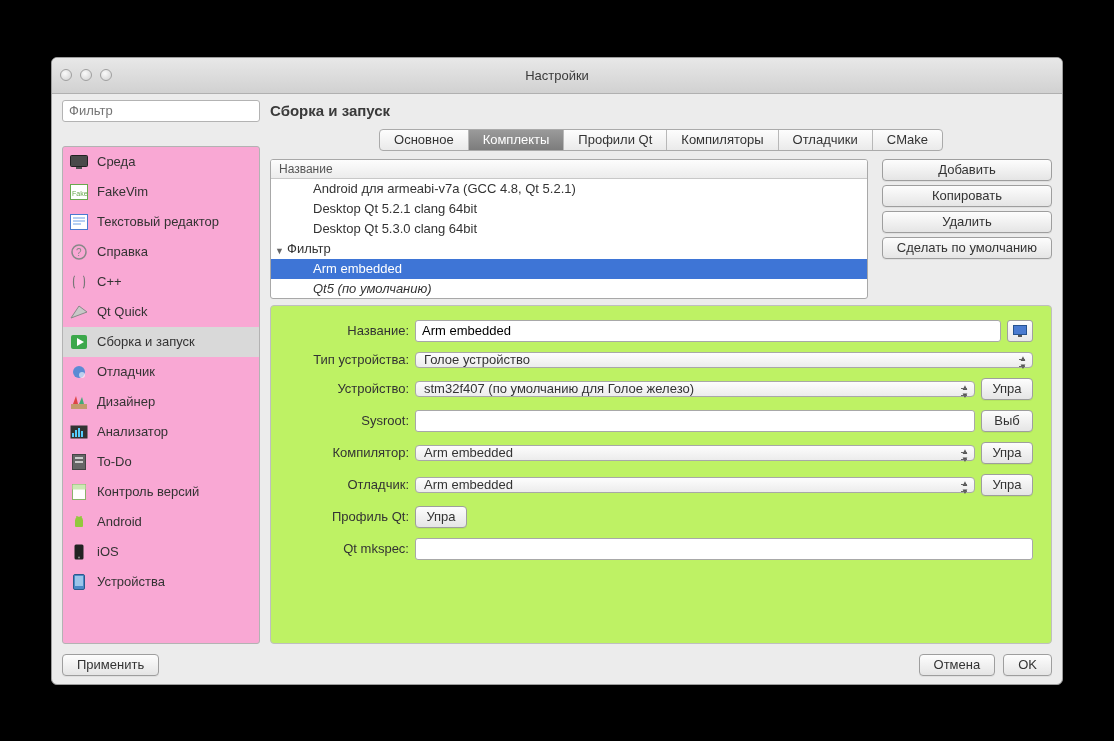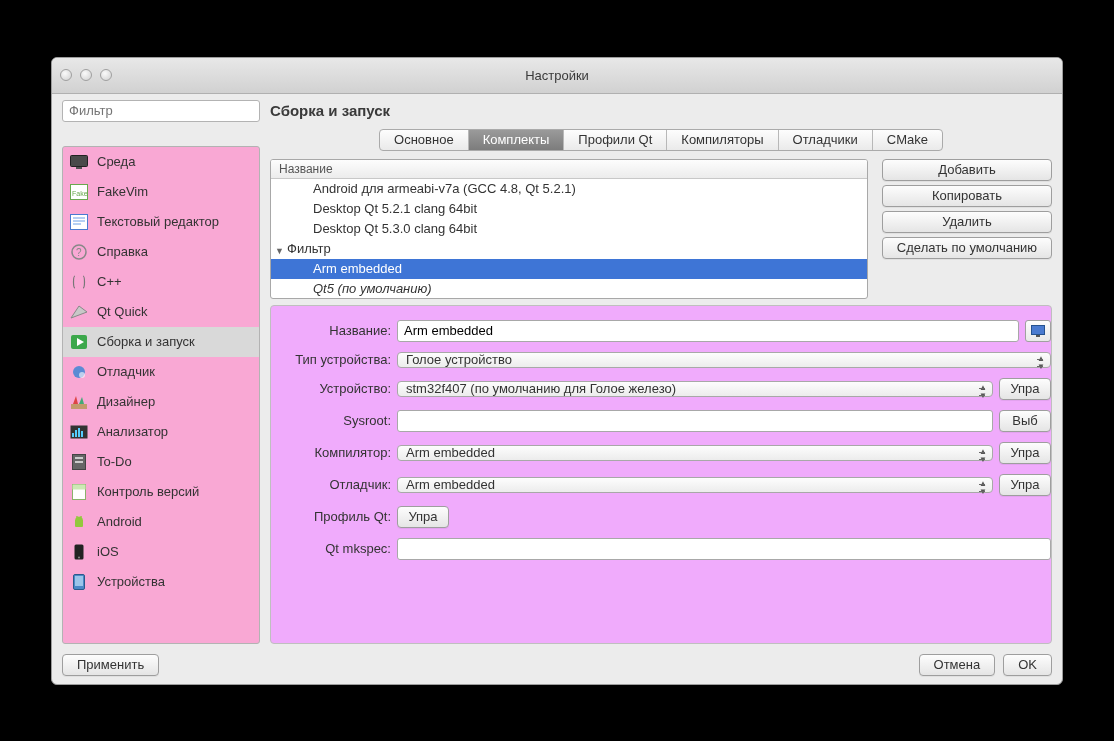--- a/index.html
+++ b/index.html
@@ -205,22 +205,22 @@
     align-items: center;
     justify-content: center;
     padding: 0 10px;
     box-shadow: 0 1px 0 rgba(0,0,0,0.05);
   }
 
   .details-panel {
     flex: 1;
     border: 1px solid #bfbfbf;
     border-radius: 4px;
-    background: #f0abfc;
-    padding: 14px 0;
+    background: #bef264;
+    padding: 14px 18px;
     overflow: hidden;
   }
   .field-row {
     display: flex;
     align-items: center;
     margin-bottom: 10px;
     gap: 6px;
   }
   .field-label {
     width: 120px;

